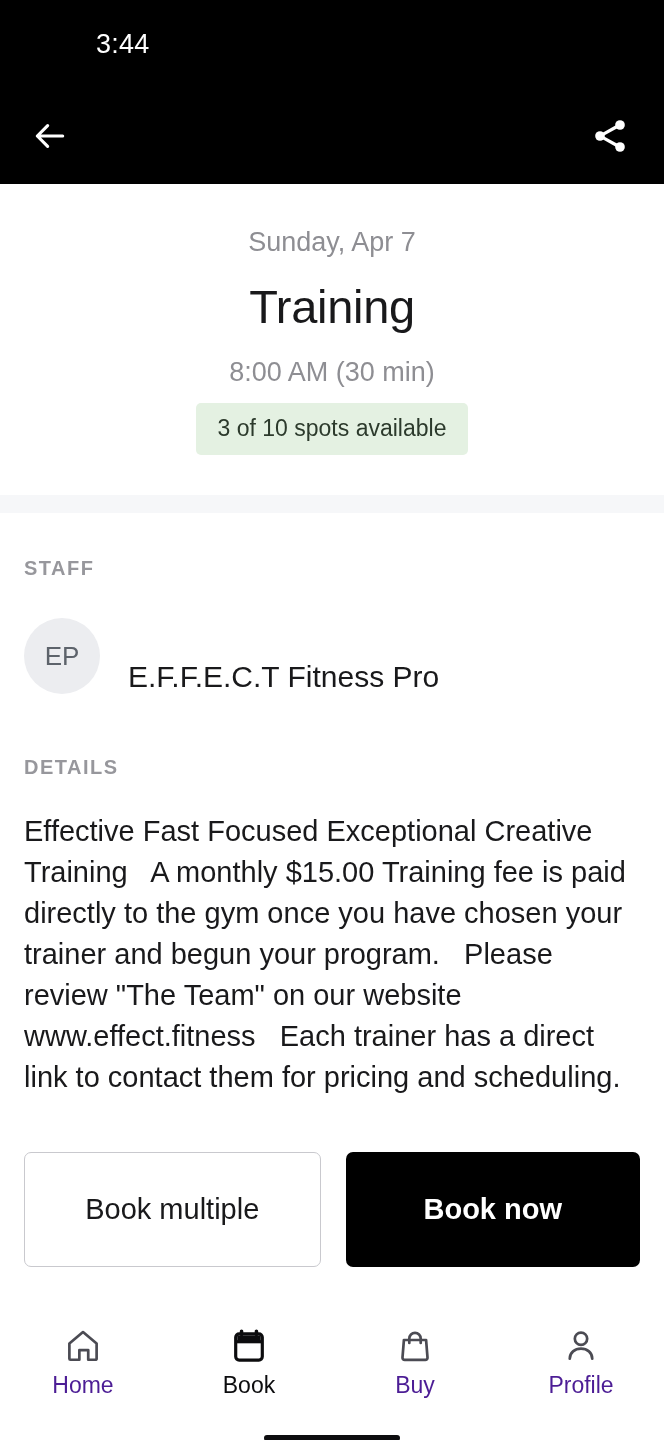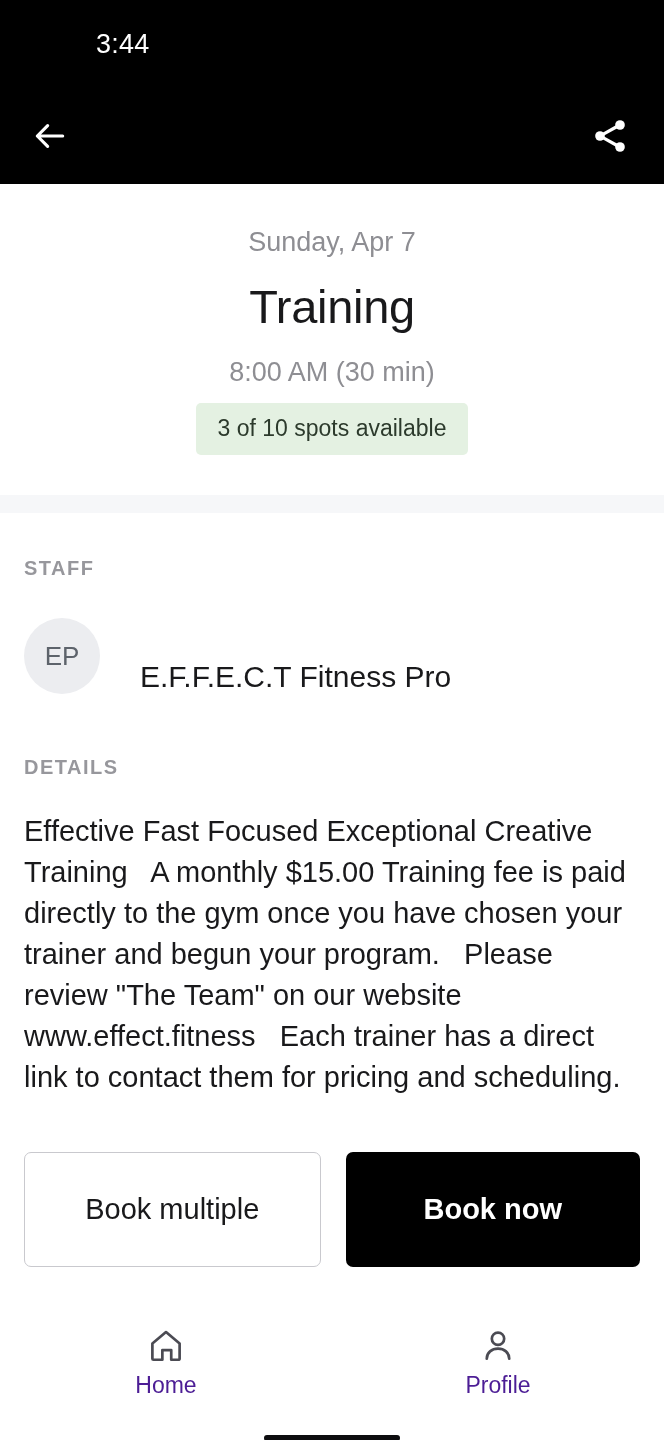--- a/index.html
+++ b/index.html
@@ -124,21 +124,21 @@
     border-radius: 50%;
     background: #ecedf0;
     display: flex; align-items: center; justify-content: center;
     color: #5d636b;
     font-size: 26px;
     flex: 0 0 auto;
   }
   .staff-name {
     font-size: 30px;
     color: #19191b;
-    margin-left: 40px;
+    margin-left: 28px;
   }
   .details-label { margin-top: 62px; }
   .details-text {
     margin-top: 32px;
     font-size: 29px;
     line-height: 41px;
     color: #19191b;
     white-space: pre-wrap;
   }
 
@@ -269,21 +269,41 @@
 
     <div class="nav-item">
       <div class="nav-icon">
         <svg width="38" height="38" viewBox="0 0 24 24" fill="none">
           <path d="M3.4 10.4L12 3.2l8.6 7.2V20a0.7 0.7 0 0 1-0.7 0.7h-4.6v-6.1H9.7v6.1H4.1A0.7 0.7 0 0 1 3.4 20z" stroke="#4b4b53" stroke-width="1.7" stroke-linejoin="round"></path>
         </svg>
       </div>
       <div class="nav-label">Home</div>
     </div>
 
-
+    <div class="nav-item active">
+      <div class="nav-icon">
+        <svg width="38" height="38" viewBox="0 0 24 24" fill="none">
+          <path d="M7.3 2.6v2.2M16.7 2.6v2.2" stroke="#0c0c0e" stroke-width="2.2" stroke-linecap="round"></path>
+          <rect x="3.6" y="4.3" width="16.8" height="16.6" rx="2.2" stroke="#0c0c0e" stroke-width="2"></rect>
+          <path d="M3.6 9.3h16.8" stroke="#0c0c0e" stroke-width="2"></path>
+          <rect x="4.6" y="5.3" width="14.8" height="4" fill="#0c0c0e"></rect>
+        </svg>
+      </div>
+      <div class="nav-label">Book</div>
+    </div>
+
+    <div class="nav-item">
+      <div class="nav-icon">
+        <svg width="38" height="38" viewBox="0 0 24 24" fill="none">
+          <path d="M5 8.2h14l0.9 11.1a1.4 1.4 0 0 1-1.4 1.5H5.5a1.4 1.4 0 0 1-1.4-1.5z" stroke="#4b4b53" stroke-width="1.7" stroke-linejoin="round"></path>
+          <path d="M8.4 10.1V7.3a3.6 3.6 0 0 1 7.2 0v2.8" stroke="#4b4b53" stroke-width="1.7" stroke-linecap="round"></path>
+        </svg>
+      </div>
+      <div class="nav-label">Buy</div>
+    </div>
 
     <div class="nav-item">
       <div class="nav-icon">
         <svg width="38" height="38" viewBox="0 0 24 24" fill="none">
           <circle cx="12" cy="7.4" r="3.9" stroke="#4b4b53" stroke-width="1.7"></circle>
           <path d="M4.9 20c0-3.9 3.2-6.3 7.1-6.3s7.1 2.4 7.1 6.3" stroke="#4b4b53" stroke-width="1.7" stroke-linecap="round"></path>
         </svg>
       </div>
       <div class="nav-label">Profile</div>
     </div>

